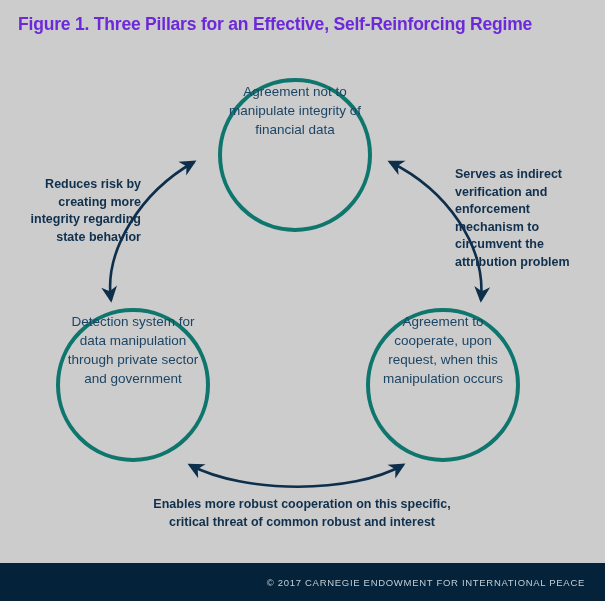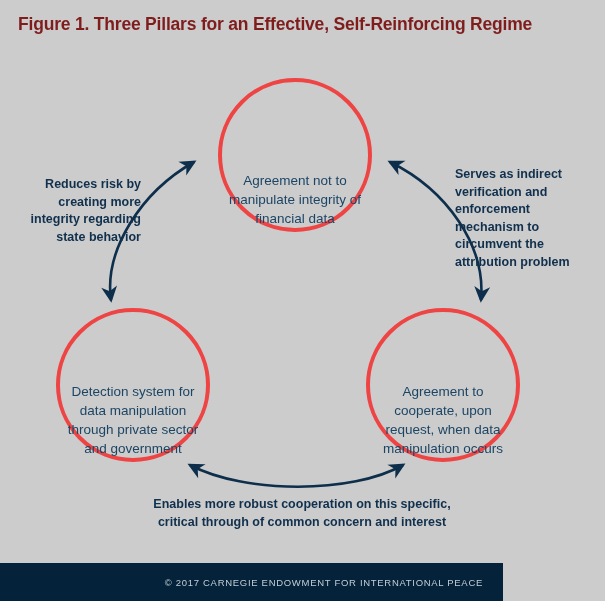--- a/index.html
+++ b/index.html
@@ -19,43 +19,43 @@
     box-sizing: border-box;
   }
   
   #figure-title {
     position: absolute;
     left: 18px;
     top: 12px;
     width: 570px;
     font-size: 17.5px;
     font-weight: bold;
-    color: #7f1d1d;
+    color: #6d28d9;
     letter-spacing: -0.2px;
     line-height: 24px;
     white-space: nowrap;
   }
   
   #diagram-canvas {
     position: absolute;
     left: 0;
     top: 0;
     width: 605px;
     height: 601px;
   }
   
   .pillar-circle {
     position: absolute;
     width: 154px;
     height: 154px;
     border-radius: 50%;
-    border: 4px solid #ef4444;
+    border: 4px solid #0f766e;
     box-sizing: border-box;
     display: flex;
-    align-items: flex-end;
+    align-items: flex-start;
     justify-content: center;
     background: transparent;
   }
   .pillar-circle-label {
     font-size: 13.5px;
     line-height: 19px;
     color: #1c4565;
     text-align: center;
     width: 138px;
     font-weight: normal;
@@ -96,21 +96,21 @@
     left: 152px;
     top: 496px;
     width: 300px;
     text-align: center;
   }
   
   #figure-footer {
     position: absolute;
     left: 0;
     bottom: 0;
-    width: 503px;
+    width: 605px;
     height: 38px;
     background: #042239;
     display: flex;
     align-items: center;
     justify-content: flex-end;
     box-sizing: border-box;
     padding-right: 20px;
   }
   #footer-credit {
     font-size: 9.5px;
@@ -145,26 +145,26 @@
 
   <div class="pillar-circle" id="circle-top">
     <div class="pillar-circle-label">Agreement not to manipulate integrity of financial data</div>
   </div>
 
   <div class="pillar-circle" id="circle-left">
     <div class="pillar-circle-label">Detection system for data manipulation through private sector and government</div>
   </div>
 
   <div class="pillar-circle" id="circle-right">
-    <div class="pillar-circle-label">Agreement to cooperate, upon request, when data manipulation occurs</div>
+    <div class="pillar-circle-label">Agreement to cooperate, upon request, when this manipulation occurs</div>
   </div>
 
   <div class="annotation" id="annotation-left">Reduces risk by creating more integrity regarding state behavior</div>
 
   <div class="annotation" id="annotation-right">Serves as indirect verification and enforcement mechanism to circumvent the attribution problem</div>
 
-  <div class="annotation" id="annotation-bottom">Enables more robust cooperation on this specific, critical through of common concern and interest</div>
+  <div class="annotation" id="annotation-bottom">Enables more robust cooperation on this specific, critical threat of common robust and interest</div>
 
   <div id="figure-footer">
     <div id="footer-credit">© 2017 CARNEGIE ENDOWMENT FOR INTERNATIONAL PEACE</div>
   </div>
 
 </div>
 
 </body></html>

